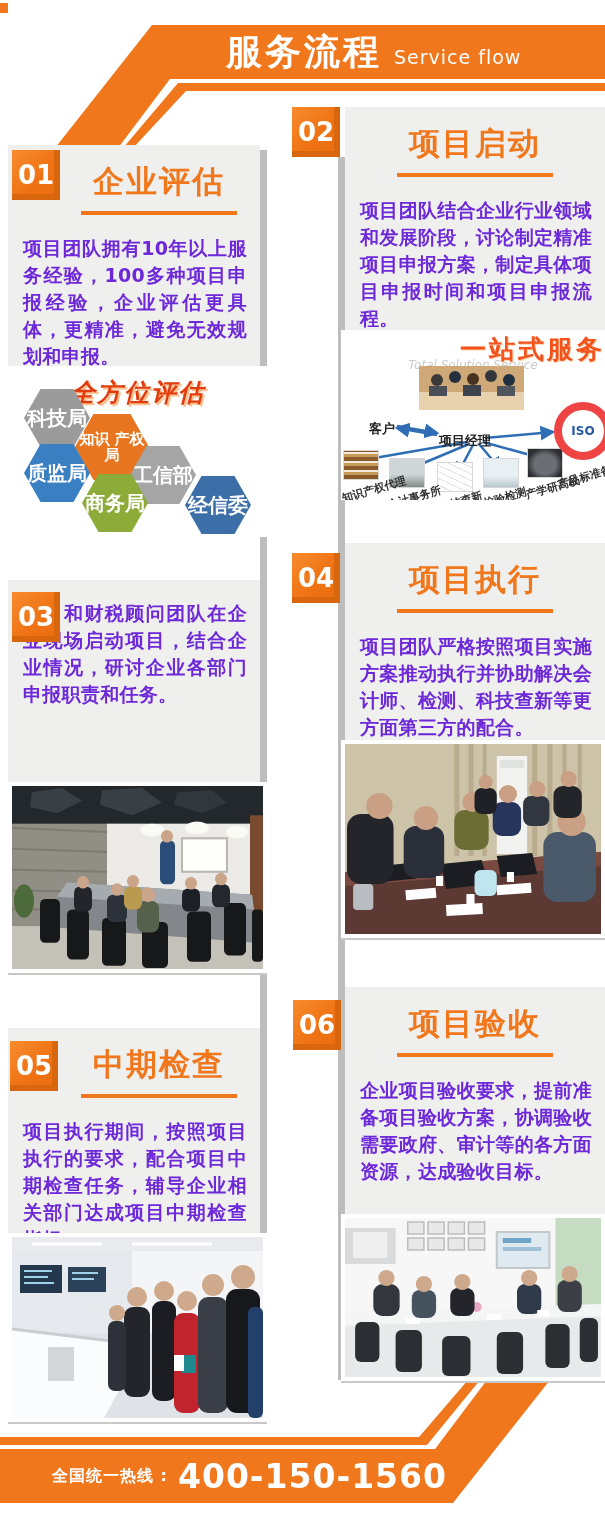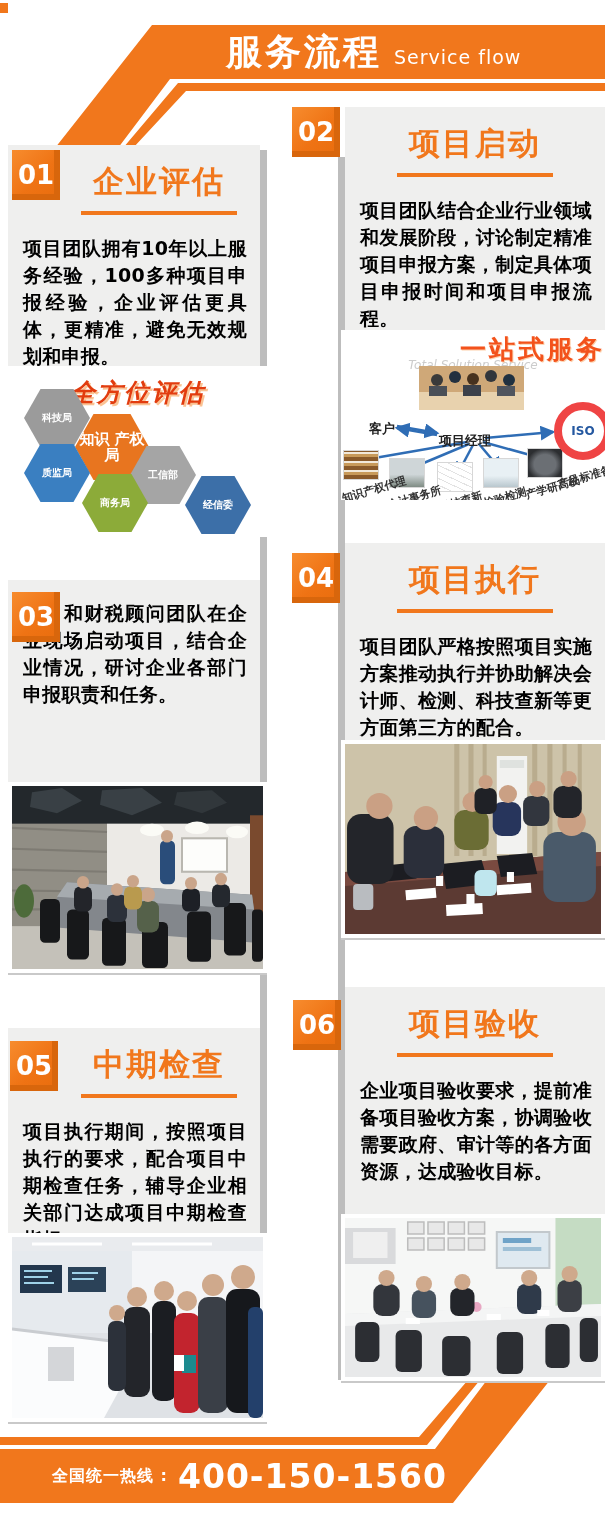--- a/index.html
+++ b/index.html
@@ -29,21 +29,21 @@
   #card2{left:345px;top:107px;width:260px;height:393px;}
   #card3{left:8px;top:580px;width:252px;height:395px;}
   #card4{left:345px;top:543px;width:260px;height:397px;}
   #card5{left:8px;top:1028px;width:252px;height:396px;}
   #card6{left:345px;top:987px;width:260px;height:396px;}
 
   .card-title-wrap{text-align:center;margin-top:16px;}
   .card-left .card-title-wrap{padding-left:50px;}
   .card-title{display:inline-block;color:#f1771c;font-size:31px;font-weight:bold;letter-spacing:2px;
               border-bottom:4px solid #f1771c;padding:0 12px 8px;}
-  .card-body{margin-top:20px;padding:0 13px 0 15px;font-size:19px;font-weight:bold;color:#000000;
+  .card-body{margin-top:20px;padding:0 13px 0 15px;font-size:19px;font-weight:bold;color:#6d28d9;
              line-height:27px;letter-spacing:0.3px;text-align:justify;}
 
   
   .badge{position:absolute;width:48px;height:50px;z-index:3;color:#fff;font-size:26px;font-weight:bold;
          display:flex;align-items:center;justify-content:center;
          background:linear-gradient(135deg,#f78c2e 0%,#ef7314 55%,#e96d0d 100%);
          box-shadow:inset -6px -6px 0 #d8660c;}
   #badge1{left:12px;top:150px;}
   #badge2{left:292px;top:107px;}
   #badge3{left:12px;top:592px;}
@@ -60,21 +60,21 @@
   .photo-wrap{position:absolute;bottom:0;background:#fff;padding:4px;border-bottom:2px solid #c9c9c9;}
   .card-left .photo-wrap{left:0;right:-7px;}
   .card-right .photo-wrap{left:-4px;right:0;}
   #photo3w{height:183px;} #photo4w{height:190px;} #photo5w{height:181px;} #photo6w{height:159px;}
   .photo-wrap svg{width:100%;height:100%;}
 
   
   .eval-title{position:absolute;left:0;right:0;top:10px;text-align:center;font-size:25px;font-weight:bold;
               font-style:italic;letter-spacing:2px;color:#e23c0e;text-shadow:2px 2px 0 rgba(246,146,60,.55);}
   .hex{position:absolute;width:66px;height:58px;display:flex;align-items:center;justify-content:center;
-       color:#fff;font-weight:bold;font-size:10px;text-align:center;line-height:16px;
+       color:#fff;font-weight:bold;font-size:20px;text-align:center;line-height:16px;
        clip-path:polygon(25% 0,75% 0,100% 50%,75% 100%,25% 100%,0 50%);}
   #hex1{left:16px;top:23px;}
   #hex2{left:67px;top:48px;width:74px;height:66px;font-size:15px;}
   #hex3{left:174px;top:47px;}
   #hex4{left:16px;top:78px;}
   #hex5{left:122px;top:80px;}
   #hex6{left:74px;top:108px;}
   #hex7{left:177px;top:110px;}
 
   

